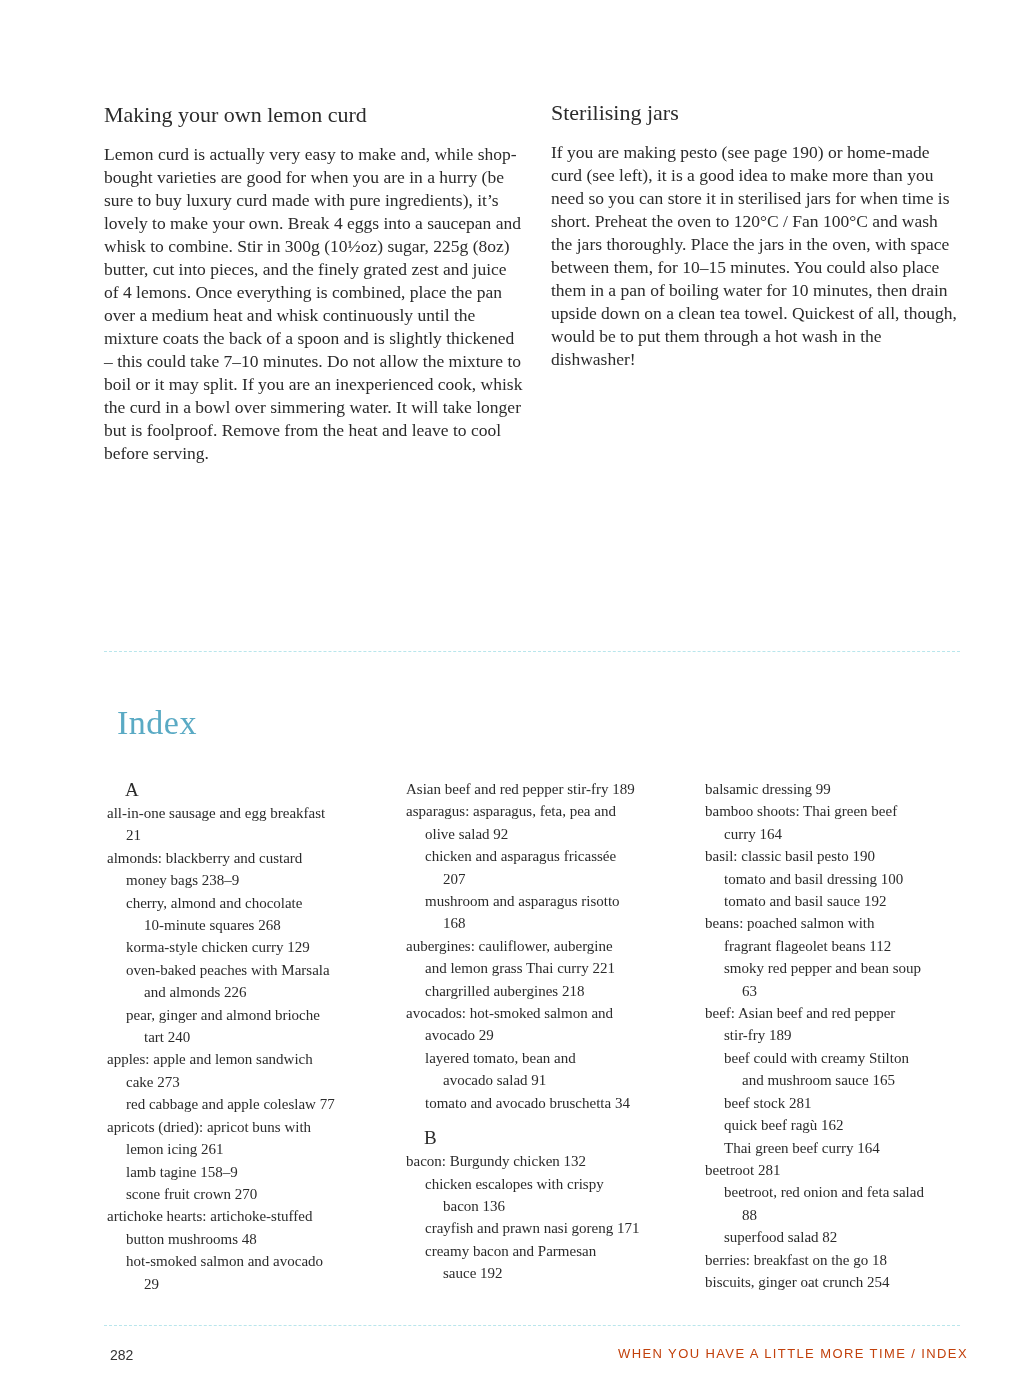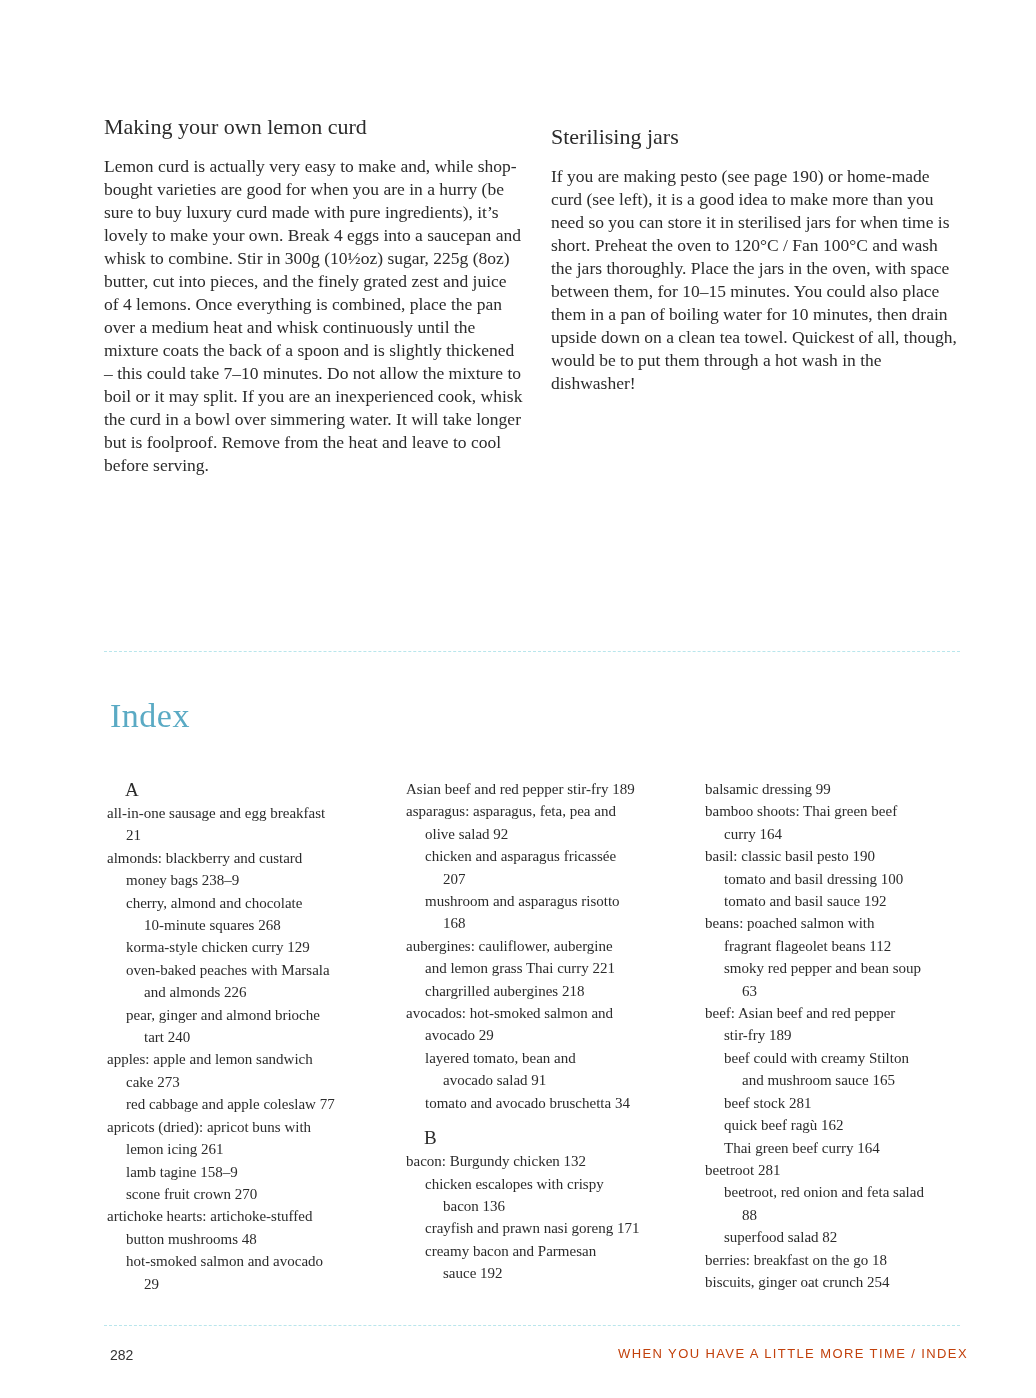--- a/index.html
+++ b/index.html
@@ -1,38 +1,38 @@
 <!DOCTYPE html>
 <html><head>
 <meta charset="utf-8">
 <style>
   html, body { margin: 0; padding: 0; background: #ffffff; }
   body {
     width: 1036px; height: 1398px; position: relative; overflow: hidden;
     font-family: "Liberation Serif", "DejaVu Serif", serif;
     color: #2a2a2a;
   }
-  .col { position: absolute; margin-top: 12px; }
+  .col { position: absolute; }
   .col h2 {
     margin: 0; font-weight: normal; font-size: 22px; color: #2b2b2b;
     line-height: 28px;
   }
   .col p {
     margin: 14px 0 0 0; font-size: 17.5px; line-height: 23px; color: #2b2b2b;
   }
   #lemon { left: 104px; top: 101px; width: 420px; }
-  #jars { left: 551px; top: 111px; width: 410px; }
+  #jars { left: 551px; top: 99px; width: 410px; }
   .rule {
     position: absolute; left: 104px; width: 856px; height: 0;
     border-top: 1.5px dashed #b9e6ec;
   }
   #rule1 { top: 651px; }
   #rule2 { top: 1325px; }
   #index-title {
-    position: absolute; left: 106px; top: 693px; margin: 4px;
+    position: absolute; left: 106px; top: 693px; margin: 11px;
     font-weight: normal; font-size: 34px; color: #5aaac4; letter-spacing: 0.5px;
   }
   .icol { position: absolute; top: 778px; width: 285px; font-size: 15px; line-height: 22.4px; color: #2b2b2b; }
   #icol1 { left: 107px; }
   #icol2 { left: 406px; }
   #icol3 { left: 705px; }
   .letter { font-size: 19px; line-height: 24px; padding-left: 18px; margin-bottom: 0; }
   .letter.spaced { margin-top: 12px; }
   .e { display: block; }
   .e0 { padding-left: 0; }

